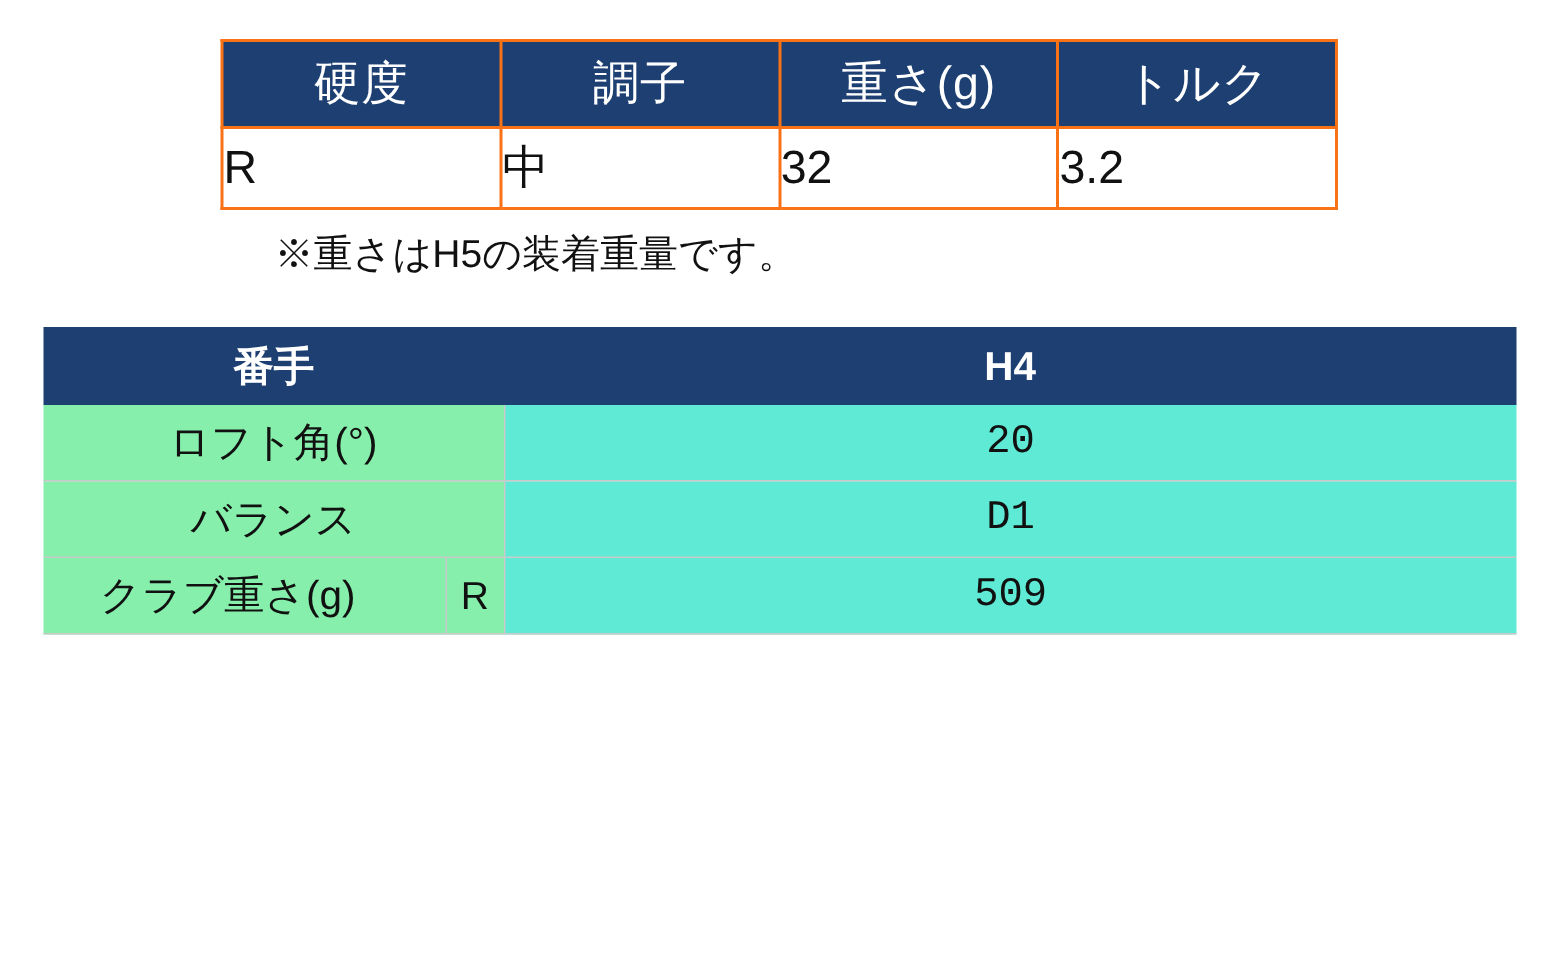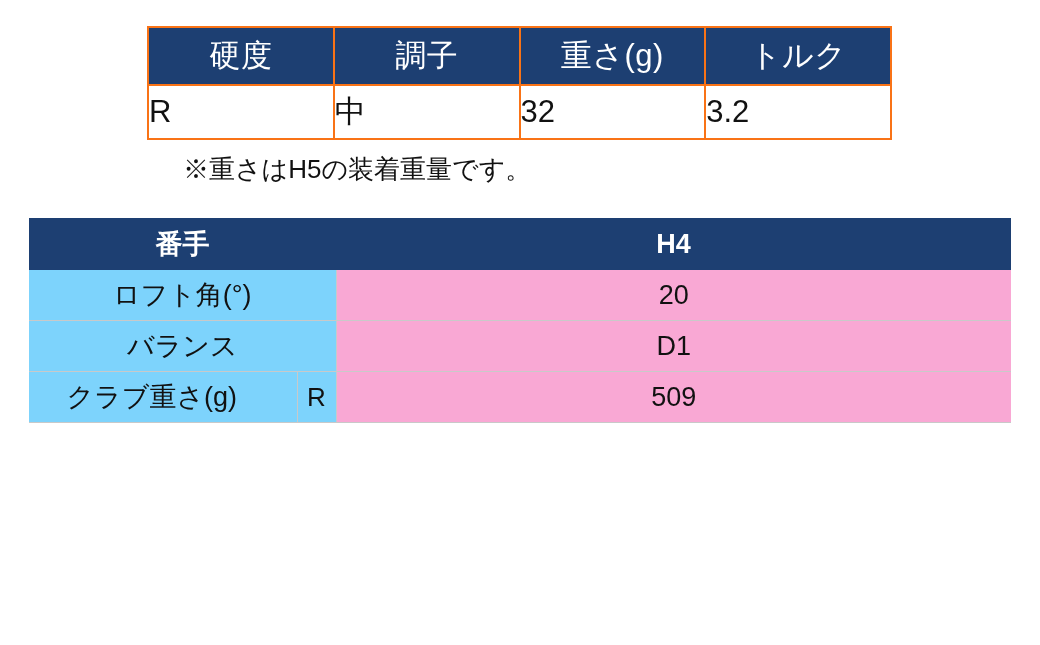--- a/index.html
+++ b/index.html
@@ -91,28 +91,29 @@
     text-align: center;
     border: none;
   }
   table.detail td {
     font-size: 27px;
     height: 50px;
     padding: 0;
     text-align: center;
     color: #111111;
     border-bottom: 1px solid #c9c9c9;
-    background: #7dd3fc;
+    background: #86efac;
   }
   table.detail td.label {
     border-right: 1px solid #c9c9c9;
     white-space: nowrap;
   }
   table.detail td.value {
-    background: #f9a8d4;
+    background: #5eead4;
+    font-family: Liberation Mono, monospace;
   }
   table.detail tr.last td {
     border-bottom: 1px solid #c9c9c9;
   }
 
   
   .label-split {
     display: flex;
     align-items: stretch;
     height: 50px;

